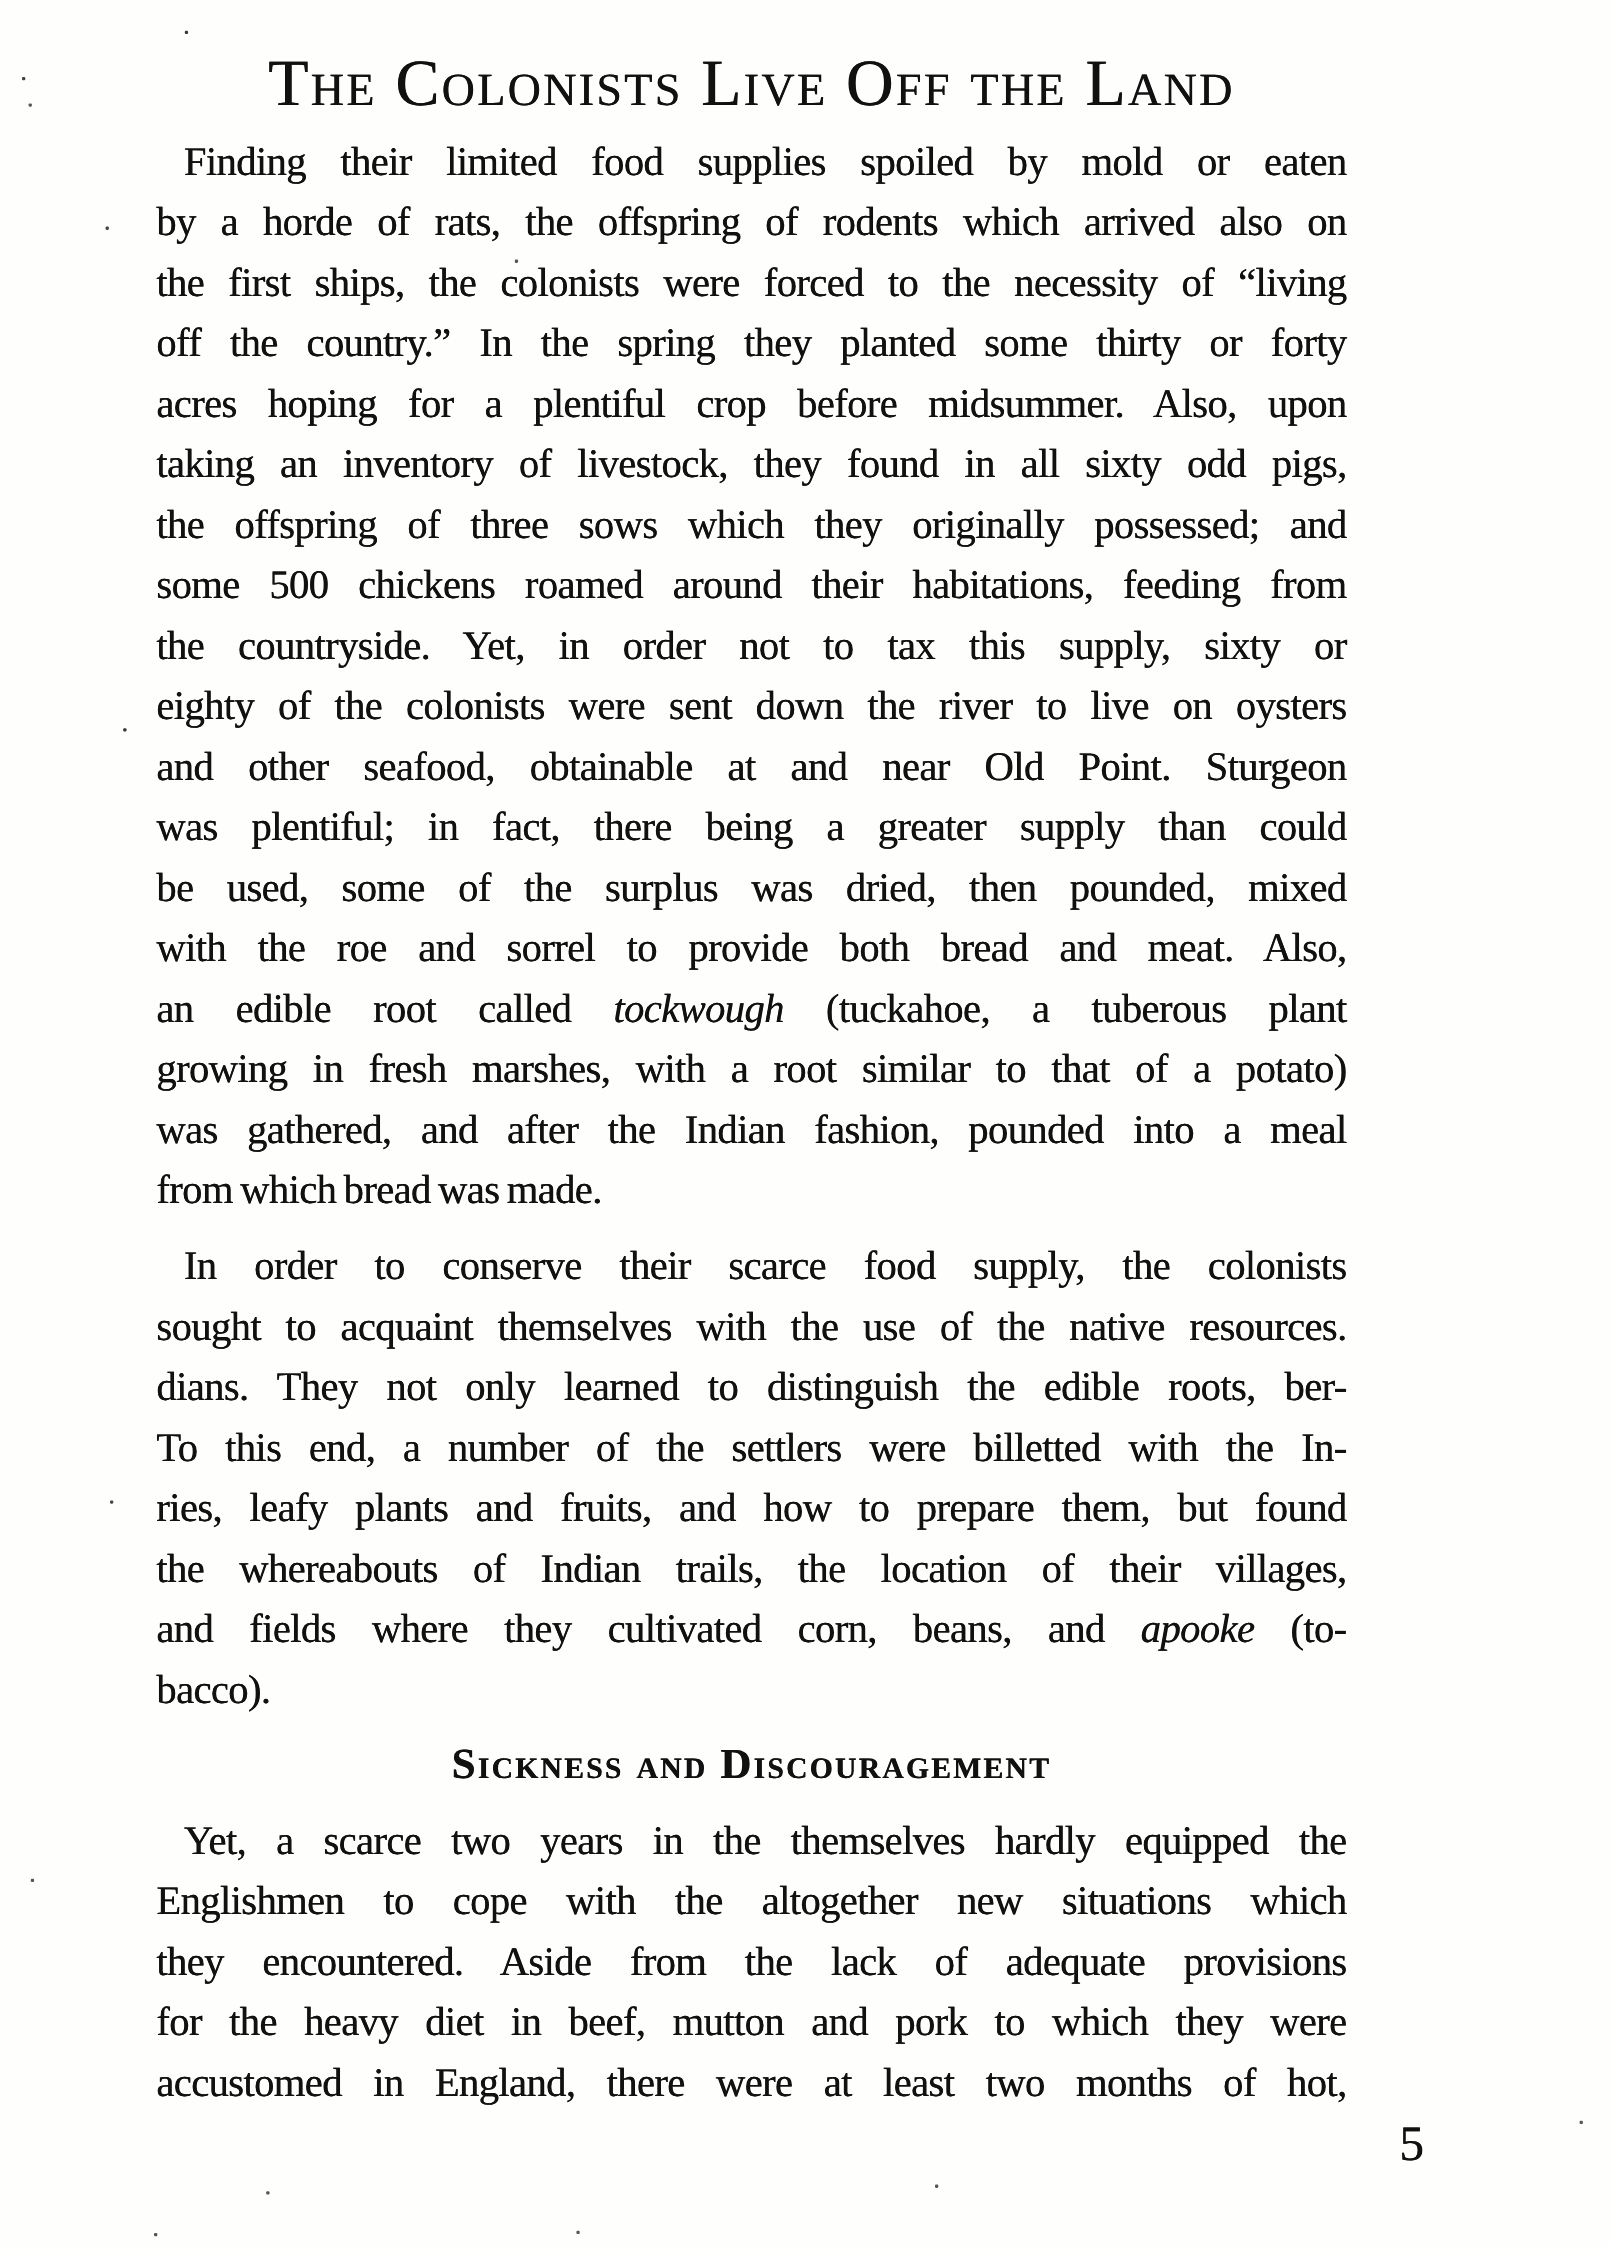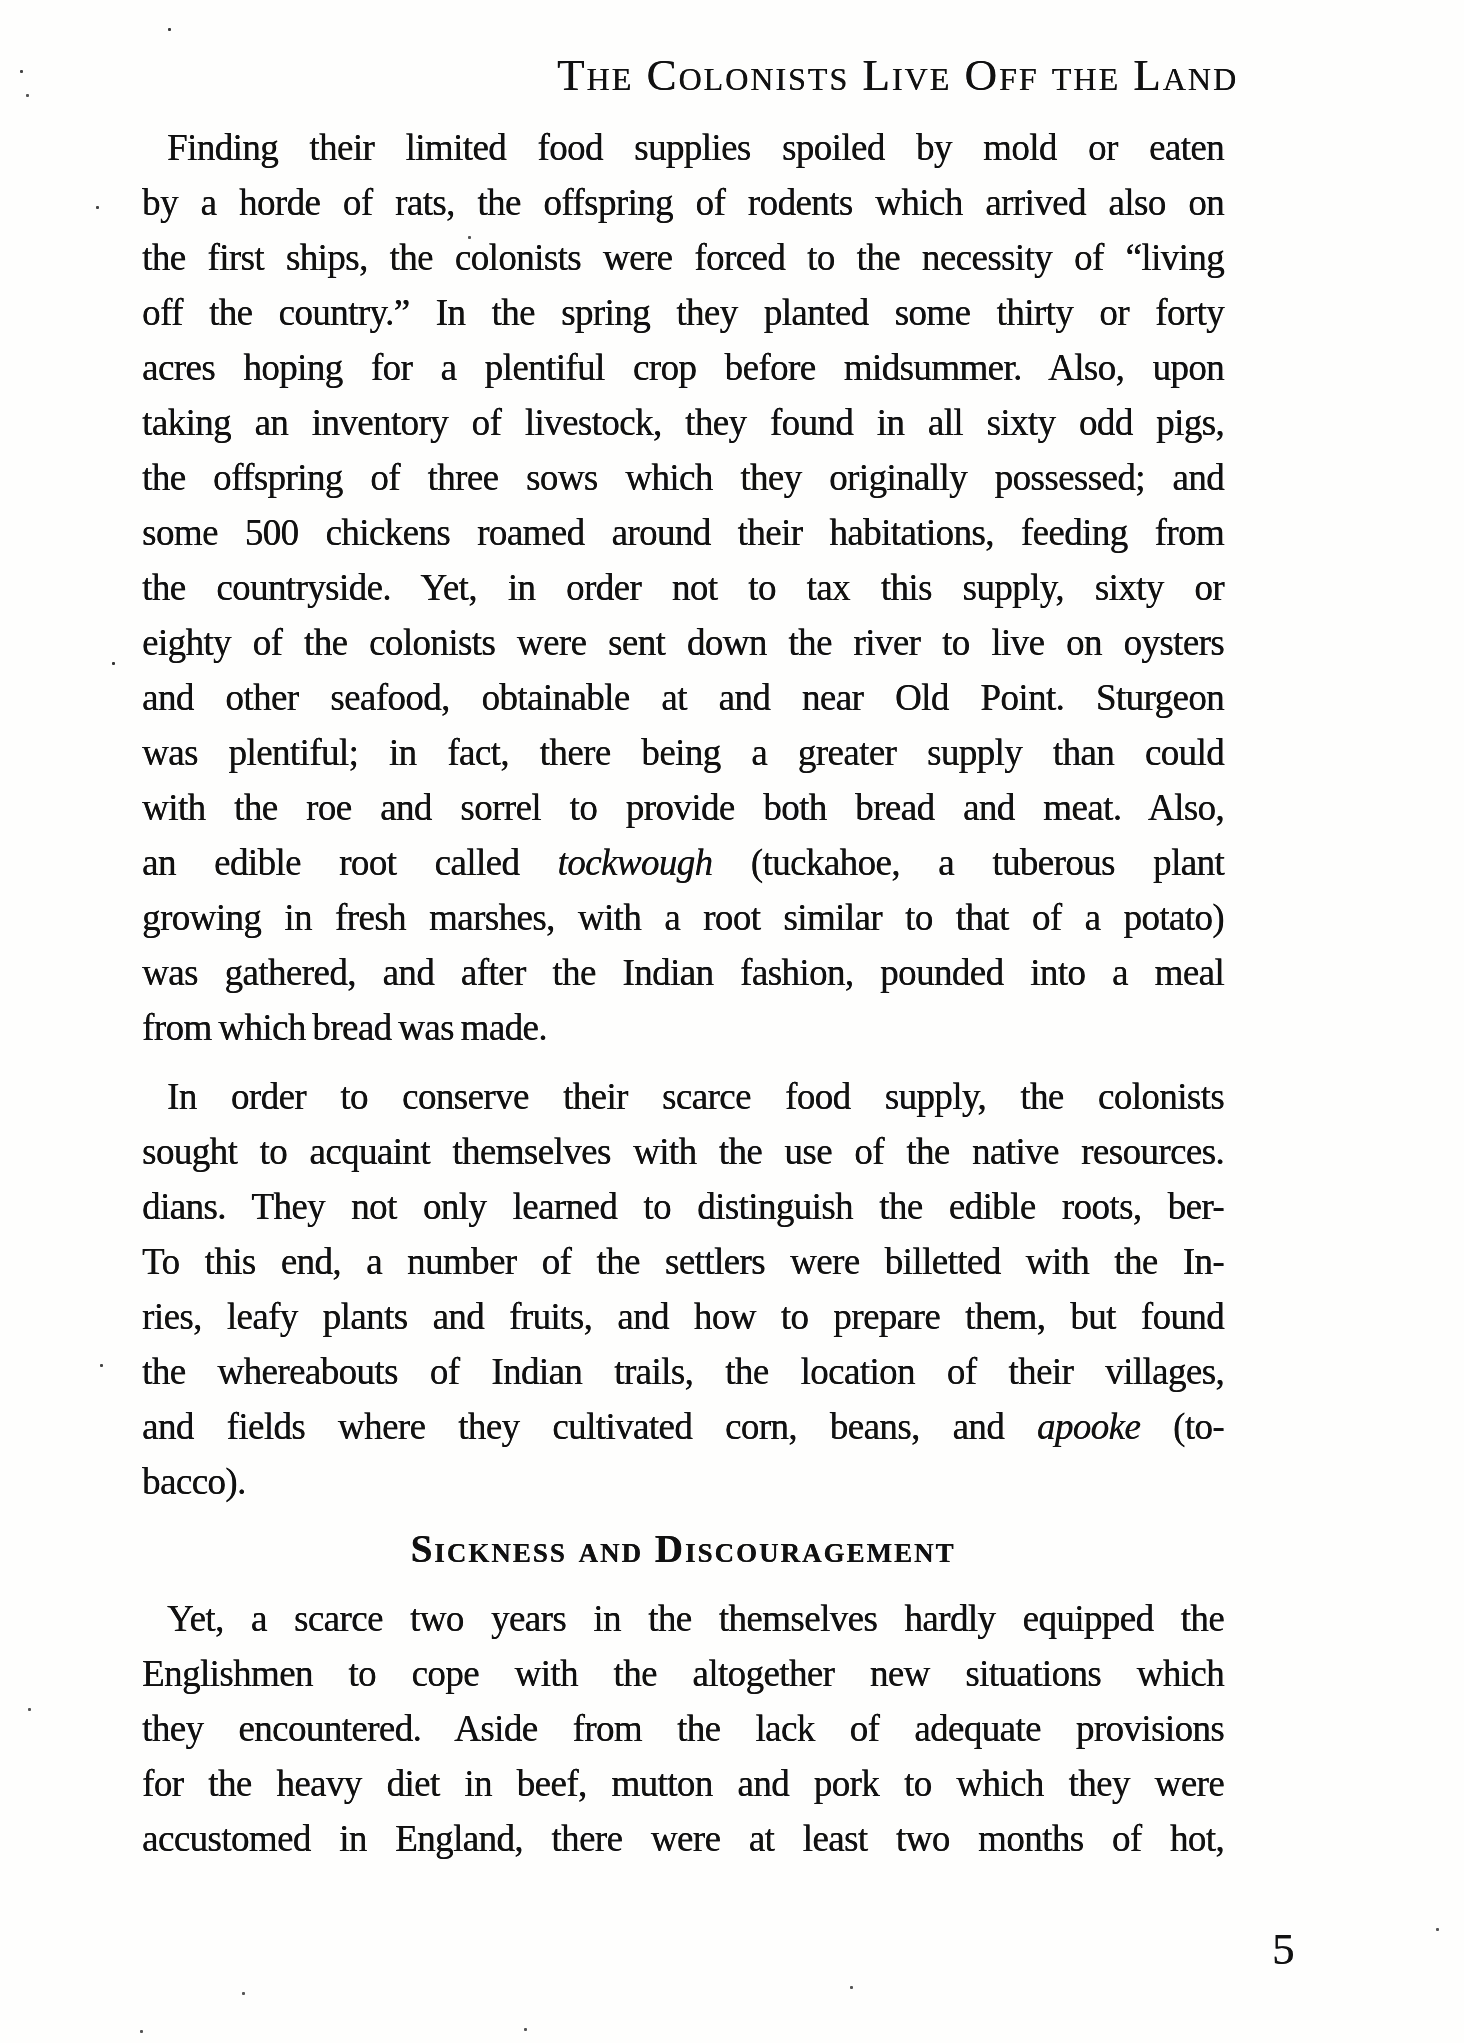--- a/index.html
+++ b/index.html
@@ -17,26 +17,26 @@
 
   .text-block {
     position: absolute;
     left: 128px;
     top: 44px;
     width: 1110px;
     text-shadow: 0.35px 0 0 currentColor; 
   }
 
   .chapter-heading {
-    font-size: 45px;
+    font-size: 60px;
     line-height: 62px;
     font-weight: normal;
     font-variant: small-caps;
     letter-spacing: 2px;
-    text-align: right;
+    text-align: center;
     margin: 0 0 12px 0;
   }
 
   .section-heading {
     font-size: 39px;
     line-height: 48px;
     font-weight: bold;
     font-variant: small-caps;
     letter-spacing: 2px;
     text-align: center;
@@ -104,20 +104,21 @@
         <div class="line">the first ships, the colonists were forced to the necessity of “living</div>
         <div class="line">off the country.” In the spring they planted some thirty or forty</div>
         <div class="line">acres hoping for a plentiful crop before midsummer. Also, upon</div>
         <div class="line">taking an inventory of livestock, they found in all sixty odd pigs,</div>
         <div class="line">the offspring of three sows which they originally possessed; and</div>
         <div class="line">some 500 chickens roamed around their habitations, feeding from</div>
         <div class="line">the countryside. Yet, in order not to tax this supply, sixty or</div>
         <div class="line">eighty of the colonists were sent down the river to live on oysters</div>
         <div class="line">and other seafood, obtainable at and near Old Point. Sturgeon</div>
         <div class="line">was plentiful; in fact, there being a greater supply than could</div>
+        <div class="line">be used, some of the surplus was dried, then pounded, mixed</div>
         <div class="line">with the roe and sorrel to provide both bread and meat. Also,</div>
         <div class="line"><span>an edible root called </span><i>tockwough</i><span> (tuckahoe, a tuberous plant</span></div>
         <div class="line">growing in fresh marshes, with a root similar to that of a potato)</div>
         <div class="line">was gathered, and after the Indian fashion, pounded into a meal</div>
         <div class="line no-stretch">from which bread was made.</div>
       </div>
 
     <div class="paragraph">
         <div class="line indent">In order to conserve their scarce food supply, the colonists</div>
         <div class="line">sought to acquaint themselves with the use of the native resources.</div>

